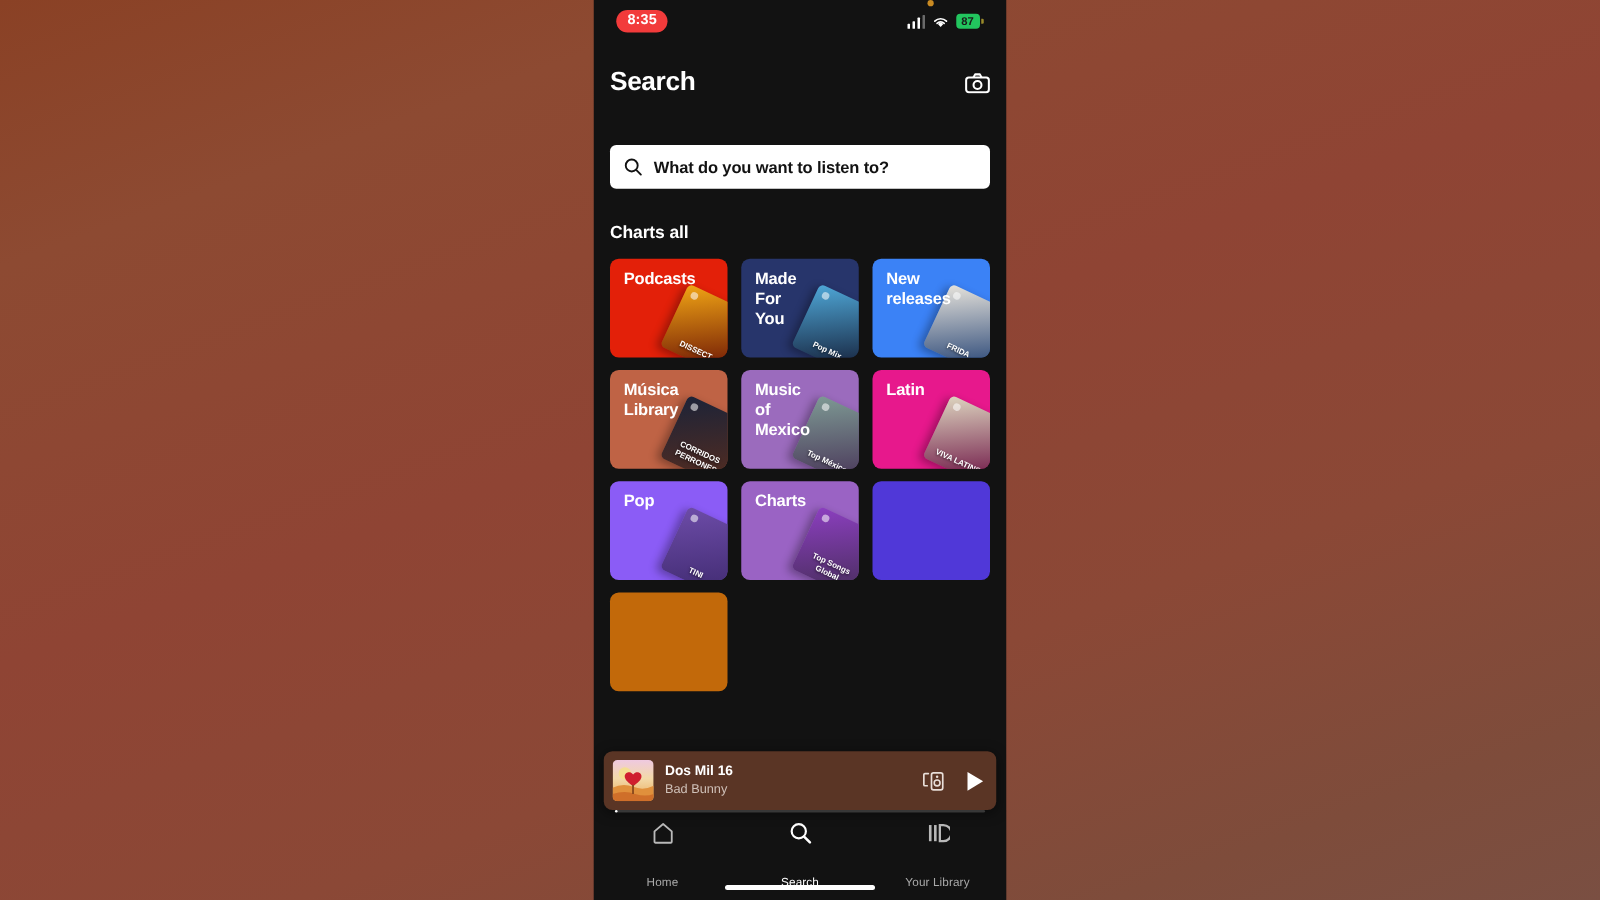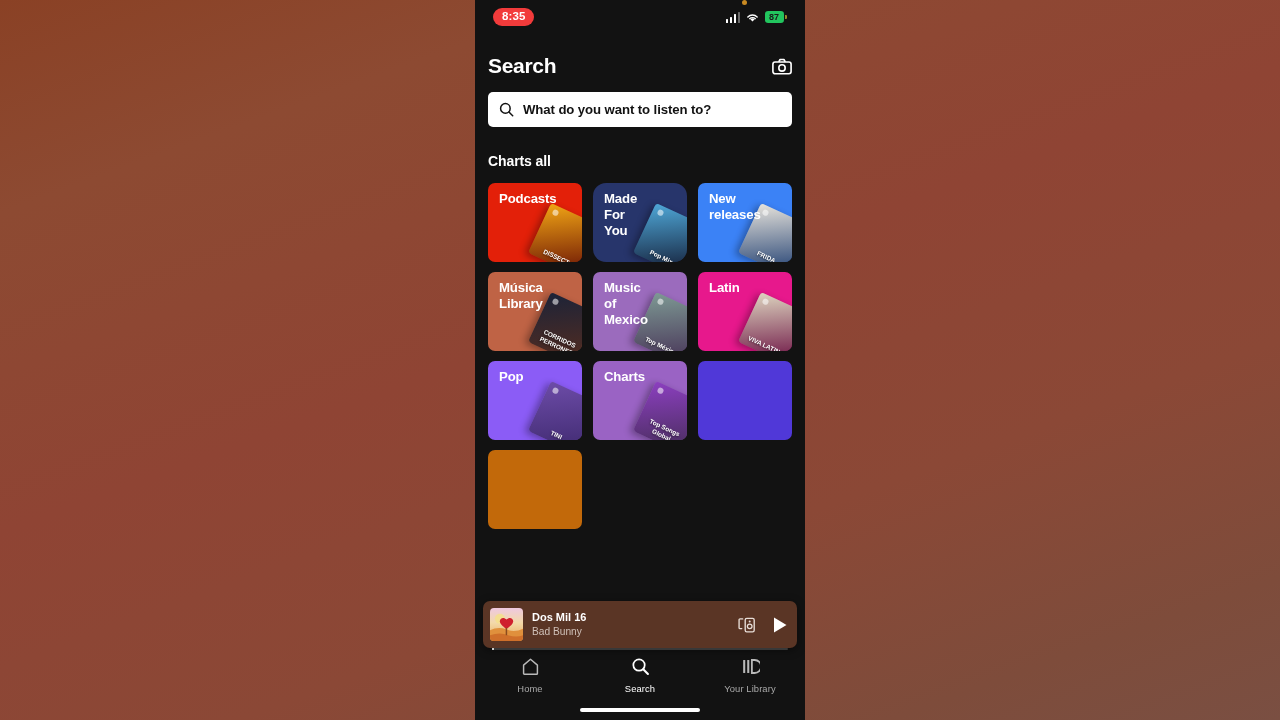--- a/index.html
+++ b/index.html
@@ -85,20 +85,21 @@
   
   .search-wrap { padding:14px 13px 0 13px; }
   .search-box {
     background:#ffffff;
     border-radius:5px;
     height:35px;
     display:flex; align-items:center;
     gap:9px;
     padding:0 11px;
     cursor:text;
+    margin-top:24px;
   }
   .search-box svg { flex:0 0 auto; }
   .search-placeholder {
     color:#121212;
     font-size:13.2px;
     font-weight:600;
     letter-spacing:-.1px;
   }
 
   
@@ -204,21 +205,21 @@
     position:absolute;
     left:0; right:0; bottom:0;
     height:72px;
     background:linear-gradient(180deg, rgba(18,18,18,.6) 0%, #121212 42%);
     display:flex; align-items:flex-start;
     padding-top:9px;
     z-index:19;
   }
   .nav-item {
     flex:1 1 0;
-    display:flex; flex-direction:column; align-items:center; gap:3px;
+    display:flex; flex-direction:column; align-items:center; gap:19px;
     cursor:pointer;
   }
   .nav-label { font-size:9.4px; letter-spacing:.1px; }
   .nav-item.active .nav-label { color:#ffffff; }
   .nav-item:not(.active) .nav-label { color:#a9a9a9; }
   .home-indicator {
     position:absolute;
     left:50%; transform:translateX(-50%);
     bottom:8px;
     width:120px; height:4.5px;
@@ -275,21 +276,21 @@
 
   <div class="browse-title">Charts all</div>
   <div class="grid" id="browse-grid">
       <div class="cat-card" style="background: rgb(227, 32, 9);">
         <div class="cat-label">Podcasts</div>
         <div class="thumb" style="background: linear-gradient(150deg, rgb(242, 166, 21), rgba(0, 0, 0, 0.55));">
           <div class="tdot"></div>
           <div class="thumb-txt">DISSECT</div>
         </div>
       </div>
-      <div class="cat-card" style="background: rgb(39, 53, 107); border-radius: 13px;">
+      <div class="cat-card" style="background: rgb(39, 53, 107);">
         <div class="cat-label">Made For You</div>
         <div class="thumb" style="background: linear-gradient(150deg, rgb(79, 168, 216), rgba(0, 0, 0, 0.55));">
           <div class="tdot"></div>
           <div class="thumb-txt">Pop Mix</div>
         </div>
       </div>
       <div class="cat-card" style="background: #3b82f6;">
         <div class="cat-label">New releases</div>
         <div class="thumb" style="background: linear-gradient(150deg, rgb(232, 228, 220), rgba(0, 0, 0, 0.55));">
           <div class="tdot"></div>

